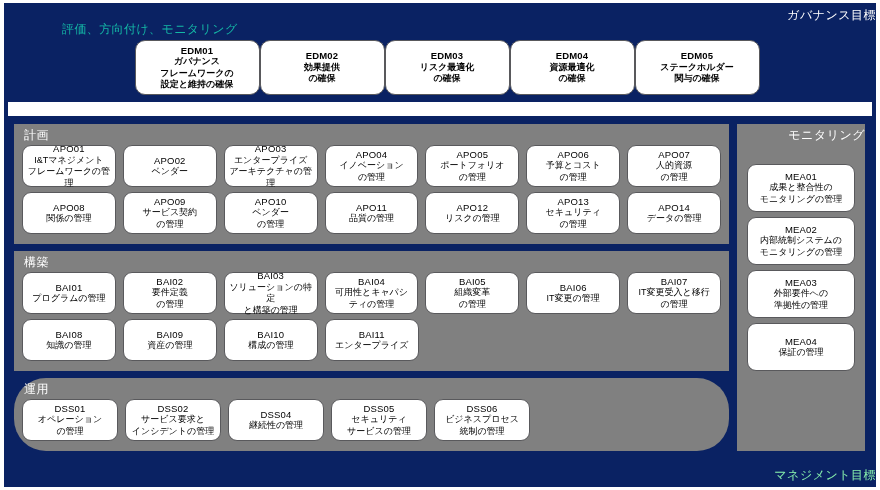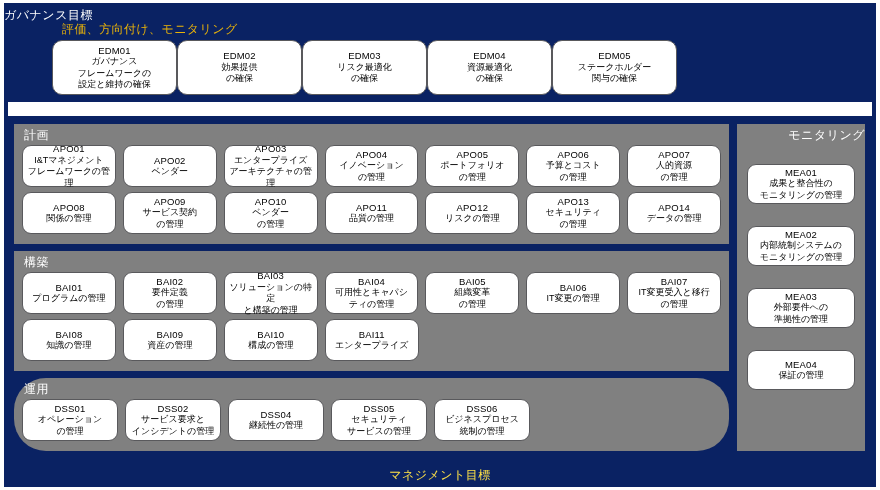--- a/index.html
+++ b/index.html
@@ -28,41 +28,42 @@
     width: 872px;
     height: 99px;
     background: #0a2263;
     box-sizing: border-box;
   }
   .gov-title {
     position: absolute;
     top: 4px;
     left: 0;
     width: 100%;
-    text-align: left;
+    text-align: right;
     color: #ffffff;
     font-size: 12px;
     letter-spacing: 0.5px;
   }
   .gov-sublabel {
     position: absolute;
     top: 18px;
     left: 58px;
-    color: #eab308;
+    color: #14b8a6;
     font-size: 12px;
     letter-spacing: 0.4px;
   }
   .edm-row {
     position: absolute;
     top: 37px;
     left: 48px;
     width: 790px;
     height: 55px;
     display: flex;
-    justify-content: flex-start;
+    justify-content: center;
+    font-weight: bold;
   }
 
   
   .white-strip {
     position: absolute;
     left: 4px;
     top: 102px;
     width: 872px;
     height: 14px;
     background: #ffffff;
@@ -79,22 +80,22 @@
     width: 872px;
     height: 371px;
     background: #0a2263;
     box-sizing: border-box;
   }
   .mgmt-title {
     position: absolute;
     left: 0;
     bottom: 3px;
     width: 100%;
-    text-align: center;
-    color: #fde047;
+    text-align: right;
+    color: #86efac;
     font-size: 12px;
     letter-spacing: 0.5px;
   }
 
   
   .panel {
     position: absolute;
     background: #808080;
     box-sizing: border-box;
   }
@@ -147,22 +148,22 @@
     width: 125px;
     height: 55px;
     border-radius: 10px;
   }
   .proc-box {
     width: 96px;
     height: 42px;
   }
   .mea-box {
     width: 108px;
-    height: 40px;
-    margin: 0 auto 22px auto;
+    height: 48px;
+    margin: 0 auto 5px auto;
   }
   .slot-empty {
     width: 96px;
     height: 42px;
   }
 </style>
 </head>
 <body>
 
 <div id="frame">

